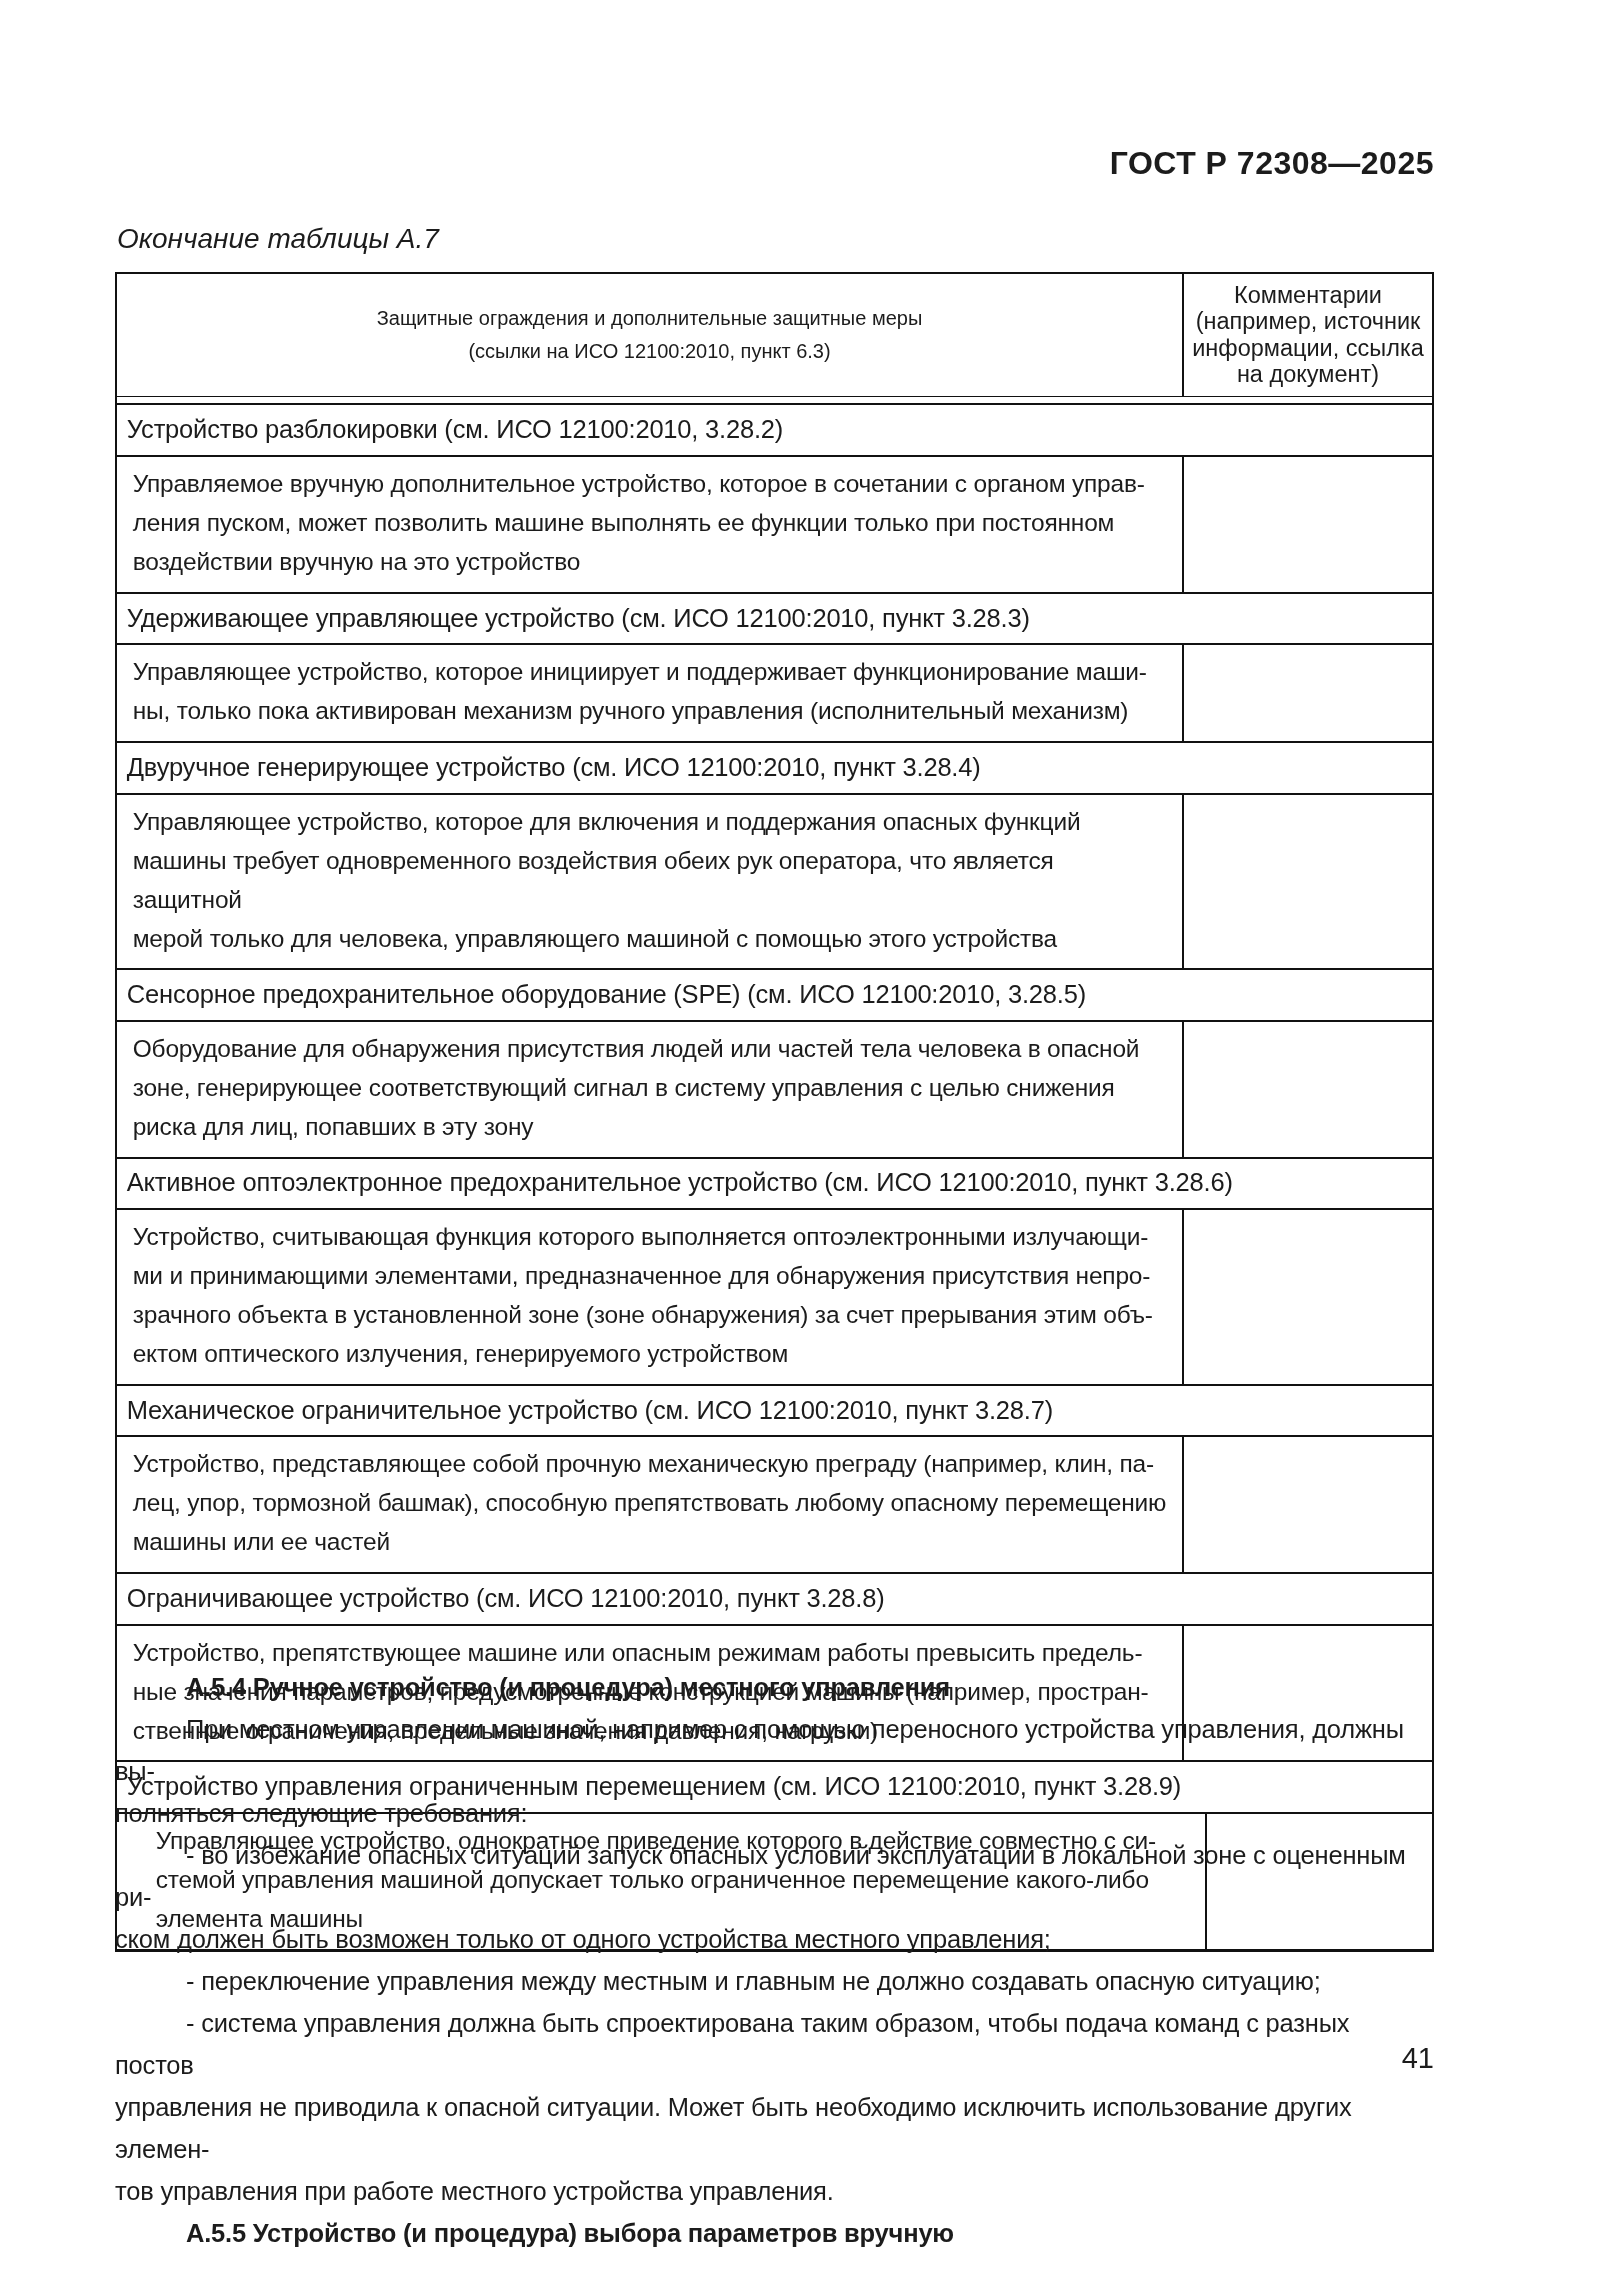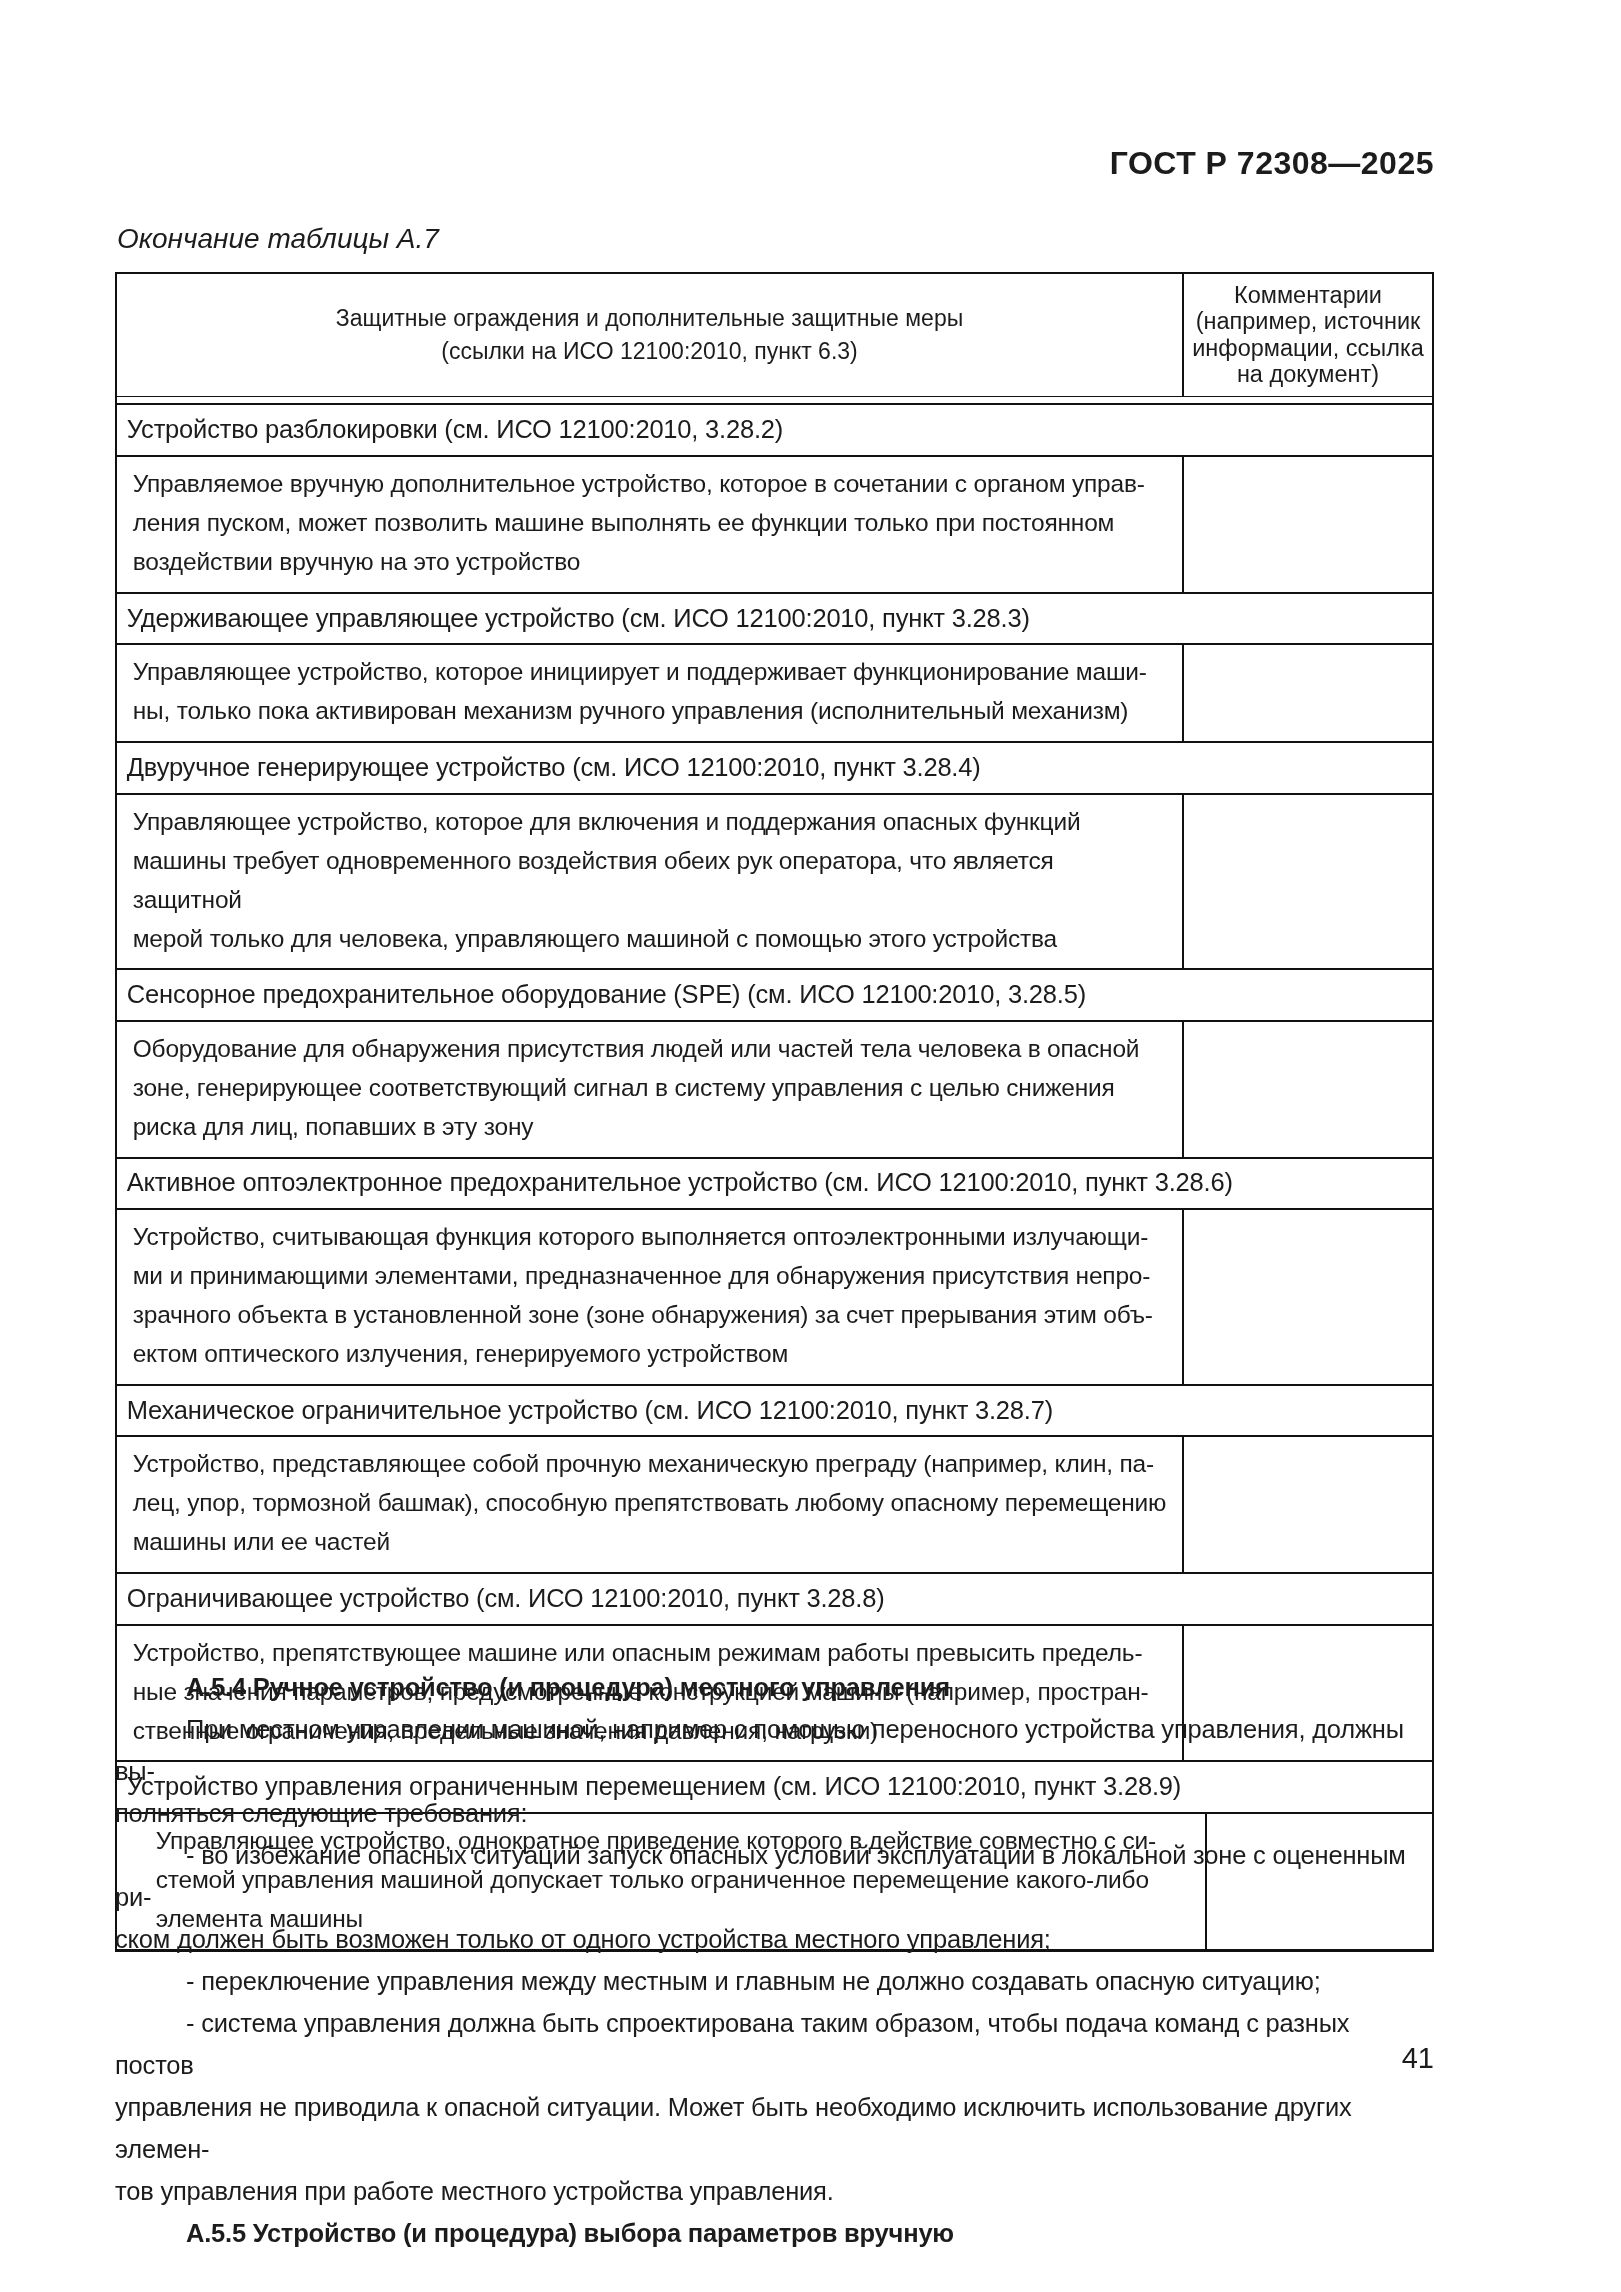--- a/index.html
+++ b/index.html
@@ -47,21 +47,21 @@
     border-bottom: 1px solid #111;
   }
   .th-left {
     width: 1067px;
     box-sizing: border-box;
     border-right: 2px solid #111;
     display: flex;
     align-items: center;
     justify-content: center;
     text-align: center;
-    font-size: 23px;
+    font-size: 20px;
     line-height: 33px;
     white-space: pre-line;
     padding: 9.8px 19.6px;
   }
   .th-right {
     flex: 1;
     display: flex;
     align-items: center;
     justify-content: center;
     text-align: center;

